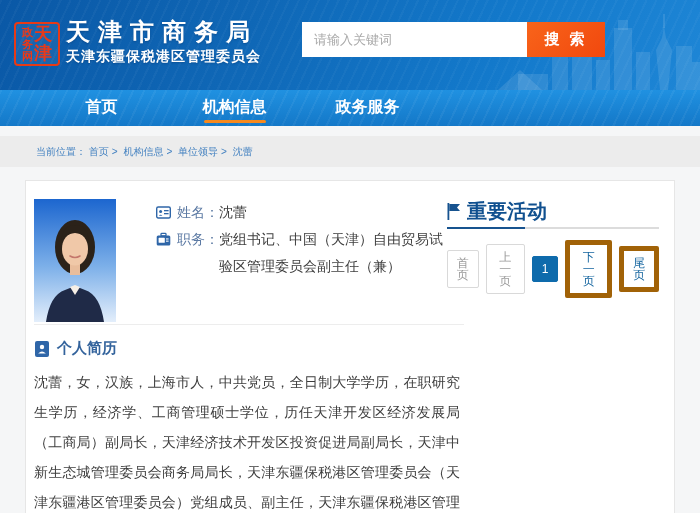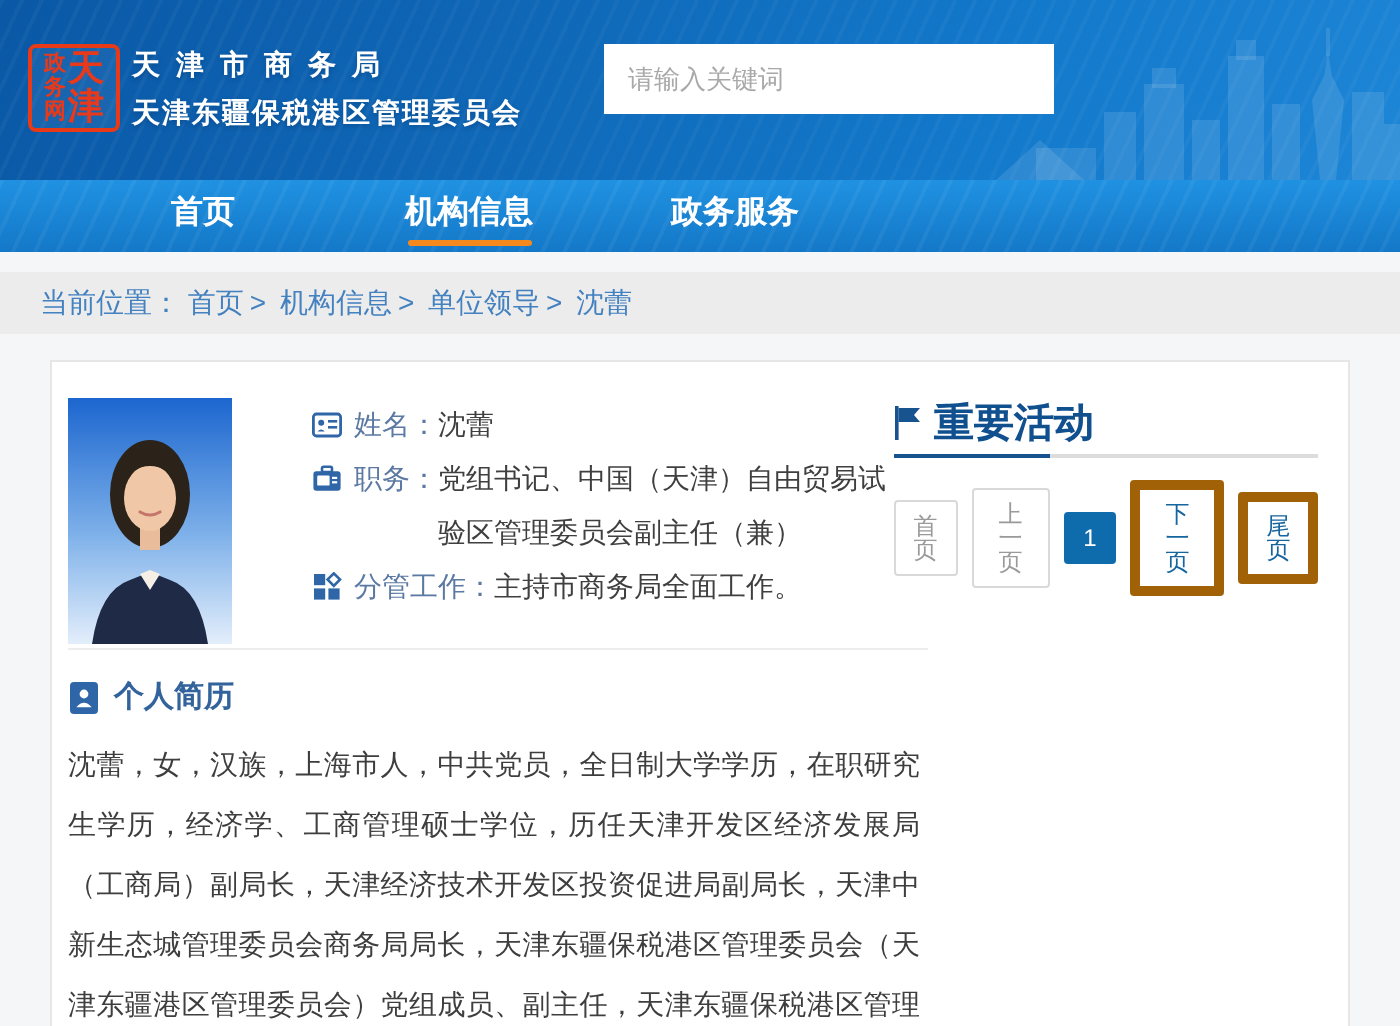--- a/index.html
+++ b/index.html
@@ -14,21 +14,21 @@
     background:repeating-linear-gradient(115deg, rgba(255,255,255,0.035) 0 2px, rgba(255,255,255,0) 2px 9px); }
   .skyline { position:absolute; right:0; bottom:0; z-index:0; }
   .logo-seal { position:absolute; left:14px; top:22px; width:46px; height:44px;
     display:flex; align-items:center; justify-content:center; gap:1px;
     border:2px solid #e83a16; border-radius:4px; background:rgba(255,255,255,0.06); z-index:2; }
   .seal-col-small { display:flex; flex-direction:column; color:#e8391a; font-weight:bold;
     font-size:11px; line-height:12px; }
   .seal-col-large { display:flex; flex-direction:column; color:#e8391a; font-weight:bold;
     font-size:18px; line-height:19px; }
   .titles { position:absolute; left:66px; top:19px; color:#fff; z-index:2; }
-  .site-title { font-size:14px; font-weight:bold; letter-spacing:8px; line-height:26px; text-shadow:0 1px 2px rgba(0,40,90,0.35); }
+  .site-title { font-size:24px; font-weight:bold; letter-spacing:8px; line-height:26px; text-shadow:0 1px 2px rgba(0,40,90,0.35); }
   .site-subtitle { font-size:14px; font-weight:bold; letter-spacing:1px; line-height:19px; margin-top:2px; text-shadow:0 1px 2px rgba(0,40,90,0.35); }
   .search-wrap { position:absolute; left:302px; top:22px; width:303px; height:35px; display:flex; z-index:2;align-items:center; }
   .search-input { width:225px; height:35px; border:none; outline:none; background:#fff;
     padding:0 12px; font-size:13px; color:#333; font-family:inherit; }
   .search-input::placeholder { color:#a9a9a9; }
   .search-button { width:78px; height:35px; border:none; cursor:pointer; color:#fff;
     font-size:15px; font-weight:bold; letter-spacing:3px; font-family:inherit;
     background:linear-gradient(135deg,#f8641a 0%,#f1480e 100%); }
 
   
@@ -36,21 +36,21 @@
     background:linear-gradient(180deg,#2091e1 0%,#1478c8 100%); display:flex; padding-left:35px; }
   .nav::after { content:""; position:absolute; inset:0;
     background:repeating-linear-gradient(115deg, rgba(255,255,255,0.05) 0 2px, rgba(255,255,255,0) 2px 10px); pointer-events:none; }
   .nav-item { width:133px; text-align:center; color:#fff; font-size:16px; font-weight:bold;
     line-height:33px; position:relative; cursor:pointer; z-index:1; }
   .nav-item.active::after { content:""; position:absolute; left:50%; transform:translateX(-50%);
     bottom:3px; width:62px; height:3px; background:#f6891e; border-radius:2px; }
 
   
   .breadcrumb-bar { position:absolute; left:0; top:136px; width:700px; height:31px; background:#ececec; }
-  .breadcrumb { margin-left:20px; line-height:31px; font-size:14px; color:#4381c0; }
+  .breadcrumb { margin-left:36px; line-height:31px; font-size:10px; color:#4381c0; }
   .breadcrumb .crumb { color:#4381c0; cursor:pointer; }
   .breadcrumb .sep { margin:0 3px; color:#4381c0; }
 
   
   .card { position:absolute; left:25px; top:180px; width:650px; height:333px;
     background:#fff; border:1px solid #e6e6e6; border-bottom:none; }
 
   .photo { position:absolute; left:8px; top:18px; width:82px; height:123px; display:block; }
 
   .fields { position:absolute; left:130px; top:18px; width:300px; }
@@ -114,20 +114,21 @@
         <span>天</span>
         <span>津</span>
       </div>
     </div>
     <div class="titles">
       <div class="site-title">天津市商务局</div>
       <div class="site-subtitle">天津东疆保税港区管理委员会</div>
     </div>
     <div class="search-wrap">
       <input class="search-input" type="text" placeholder="请输入关键词" style="">
+      <button class="search-button">搜 索</button>
     </div>
   </div>
 
   <div class="nav">
     <div class="nav-item">首页</div>
     <div class="nav-item active">机构信息</div>
     <div class="nav-item">政务服务</div>
   </div>
 
   <div class="breadcrumb-bar">
@@ -182,33 +183,20 @@
               <rect x="5" y="1.4" width="5" height="2.6" rx="0.8" fill="none" stroke="#2f66a8" stroke-width="1.3"></rect>
               <rect x="2.6" y="5.8" width="6.2" height="5" rx="0.6" fill="#fff"></rect>
               <rect x="10" y="6.4" width="2.6" height="1.1" fill="#fff"></rect>
               <rect x="10" y="8.6" width="2.6" height="1.1" fill="#fff"></rect>
             </svg>
         </span>
         <span class="field-text">
           <span class="field-label">职务：</span><span class="field-value">党组书记、中国（天津）自由贸易试验区管理委员会副主任（兼）</span>
         </span>
       </div>
-      <div class="field-row">
-        <span class="field-icon">
-          <svg width="15" height="15" viewBox="0 0 15 15">
-              <rect x="1" y="1" width="5.6" height="5.6" fill="#2f66a8"></rect>
-              <rect x="1" y="8.2" width="5.6" height="5.6" fill="#2f66a8"></rect>
-              <rect x="8.2" y="8.2" width="5.6" height="5.6" fill="#2f66a8"></rect>
-              <rect x="8.7" y="1.6" width="4.4" height="4.4" fill="none" stroke="#2f66a8" stroke-width="1.3" transform="rotate(45 10.9 3.8)"></rect>
-            </svg>
-        </span>
-        <span class="field-text">
-          <span class="field-label">分管工作：</span><span class="field-value">主持市商务局全面工作。</span>
-        </span>
-      </div>
     </div>
 
     <div class="divider"></div>
 
     <div class="activities">
       <div class="act-title-row">
         <svg width="14" height="17" viewBox="0 0 14 17">
             <rect x="0.5" y="0" width="1.8" height="17" fill="#17538f"></rect>
             <path d="M2.3 1 L13 1 L10 4.5 L13 8 L2.3 8 Z" fill="#17538f"></path>
           </svg>

